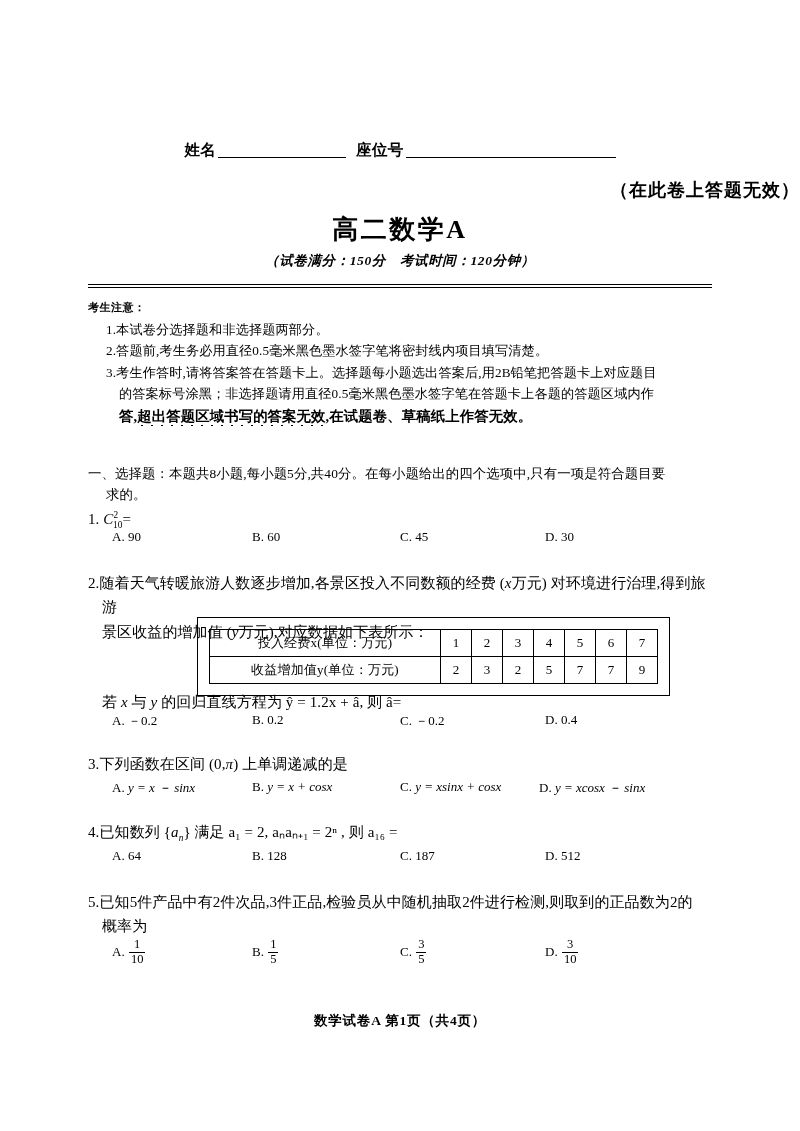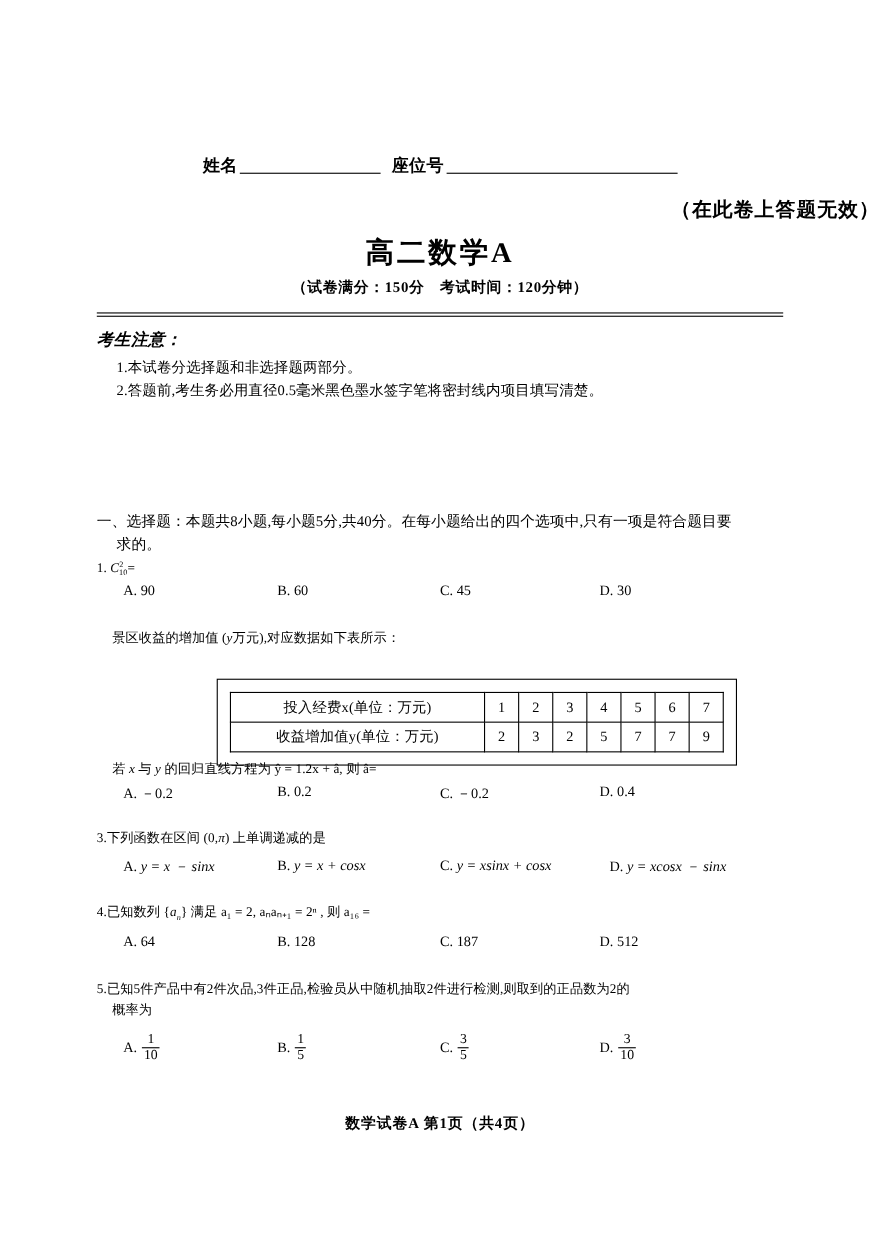--- a/index.html
+++ b/index.html
@@ -73,45 +73,45 @@
   }
 
   .score-line {
     position: absolute;
     left: 0; top: 252px;
     width: 800px;
     text-align: center;
     font-size: 13.5px;
     font-weight: bold;
     letter-spacing: .6px;
+    font-style: italic;
   }
 
   
   .dbl-rule {
     position: absolute;
     left: 88px; top: 284px;
     width: 624px;
     height: 4px;
     border-top: 1.6px solid #000;
     border-bottom: 1px solid #000;
     box-sizing: border-box;
   }
 
   
   .notice {
     position: absolute;
     left: 88px; top: 300px;
     width: 628px;
   }
   .notice-title {
-    font-size: 15px;
+    font-size: 11px;
     font-weight: bold;
     letter-spacing: .5px;
     margin-bottom: 4px;
-    font-style: italic;
   }
   .notice-item {
     font-size: 13.2px;
     line-height: 1.62;
     padding-left: 18px;
     text-indent: 0;
     letter-spacing: .1px;
   }
   .notice-item .wrap2 { display: block; padding-left: 13px; }
   .emph-bold {
@@ -138,21 +138,21 @@
     line-height: 1.55;
     letter-spacing: .1px;
   }
   .section-head b { font-weight: normal; }
   .section-head .ind { display: block; padding-left: 18px; }
 
   .q {
     position: absolute;
     left: 88px;
     width: 628px;
-    font-size: 12px;
+    font-size: 15px;
     line-height: 1.62;
     letter-spacing: .1px;
   }
   .q .qbody { display: block; padding-left: 14px; text-indent: -14px; }
   .q .cont { display: block; padding-left: 14px; text-indent: 0; }
 
   .opts {
     position: absolute;
     left: 88px;
     width: 628px;
@@ -245,40 +245,46 @@
   <div class="invalid-note">（在此卷上答题无效）</div>
   <div class="paper-title">高二数学A</div>
   <div class="score-line">（试卷满分：150分　考试时间：120分钟）</div>
 
   <div class="dbl-rule"></div>
 
   <div class="notice">
     <div class="notice-title">考生注意：</div>
     <div class="notice-item">1.本试卷分选择题和非选择题两部分。</div>
     <div class="notice-item">2.答题前,考生务必用直径0.5毫米黑色墨水签字笔将密封线内项目填写清楚。</div>
+    <div class="notice-item">
+      <span>3.考生作答时,请将答案答在答题卡上。选择题每小题选出答案后,用2B铅笔把答题卡上对应题目</span>
+      <span class="wrap2">的答案标号涂黑；非选择题请用直径0.5毫米黑色墨水签字笔在答题卡上各题的答题区域内作</span>
+      <span class="wrap2"><span class="emph-bold">答,</span><span class="dotted-emph">超出答题区域书写的答案无效,</span><span class="emph-bold">在试题卷、草稿纸上作答无效。</span></span>
+    </div>
   </div>
 
   <div class="section-head" style="top:464px;">
     <b>一、选择题：</b><span>本题共8小题,每小题5分,共40分。在每小题给出的四个选项中,只有一项是符合题目要</span>
     <span class="ind">求的。</span>
   </div>
 
   <div class="q" style="top:507px;">
     <span class="qbody"><span>1.</span>
       <span class="math"><i class="v">C</i><sup class="n">2</sup><sub class="n" style="margin-left:-0.55em;">10</sub><span>=</span></span>
     </span>
   </div>
   <div class="opts" style="top:529px;">
     <span class="opt a">A. 90</span>
     <span class="opt b">B. 60</span>
     <span class="opt c">C. 45</span>
     <span class="opt d">D. 30</span>
   </div>
 
   <div class="q" style="top:571px;">
+    <span class="qbody"><span>2.</span><span>随着天气转暖旅游人数逐步增加,各景区投入不同数额的经费 (</span><i class="v">x</i><span>万元) 对环境进行治理,得到旅游</span></span>
     <span class="cont"><span>景区收益的增加值 (</span><i class="v">y</i><span>万元),对应数据如下表所示：</span></span>
   </div>
 
   <div class="dtable-wrap">
     <table class="dtable">
       <tbody>
           <tr>
         <td class="lbl">投入经费x(单位：万元)</td>
         <td class="val">1</td>
         <td class="val">2</td>
@@ -312,21 +318,21 @@
     <span class="opt d">D. 0.4</span>
   </div>
 
   <div class="q" style="top:752px;">
     <span class="qbody"><span>3.</span><span>下列函数在区间 (0,</span><i class="v">π</i><span>) 上单调递减的是</span></span>
   </div>
   <div class="opts" style="top:779px;">
     <span class="opt a"><span>A.</span> <i class="v">y = x － sinx</i></span>
     <span class="opt b"><span>B.</span> <i class="v">y = x + cosx</i></span>
     <span class="opt c"><span>C.</span> <i class="v">y = xsinx + cosx</i></span>
-    <span class="opt d" style="left:466px;"><span>D.</span> <i class="v">y = xcosx － sinx</i></span>
+    <span class="opt d" style="left:451px;"><span>D.</span> <i class="v">y = xcosx － sinx</i></span>
   </div>
 
   <div class="q" style="top:820px;">
     <span class="qbody"><span>4.</span><span>已知数列 {</span><i class="v">a</i><sub class="s">n</sub><span>} 满足</span> <span class="math">a₁ = 2, aₙaₙ₊₁ = 2ⁿ , 则 a₁₆ =</span></span>
   </div>
   <div class="opts" style="top:848px;">
     <span class="opt a">A. 64</span>
     <span class="opt b">B. 128</span>
     <span class="opt c">C. 187</span>
     <span class="opt d">D. 512</span>

